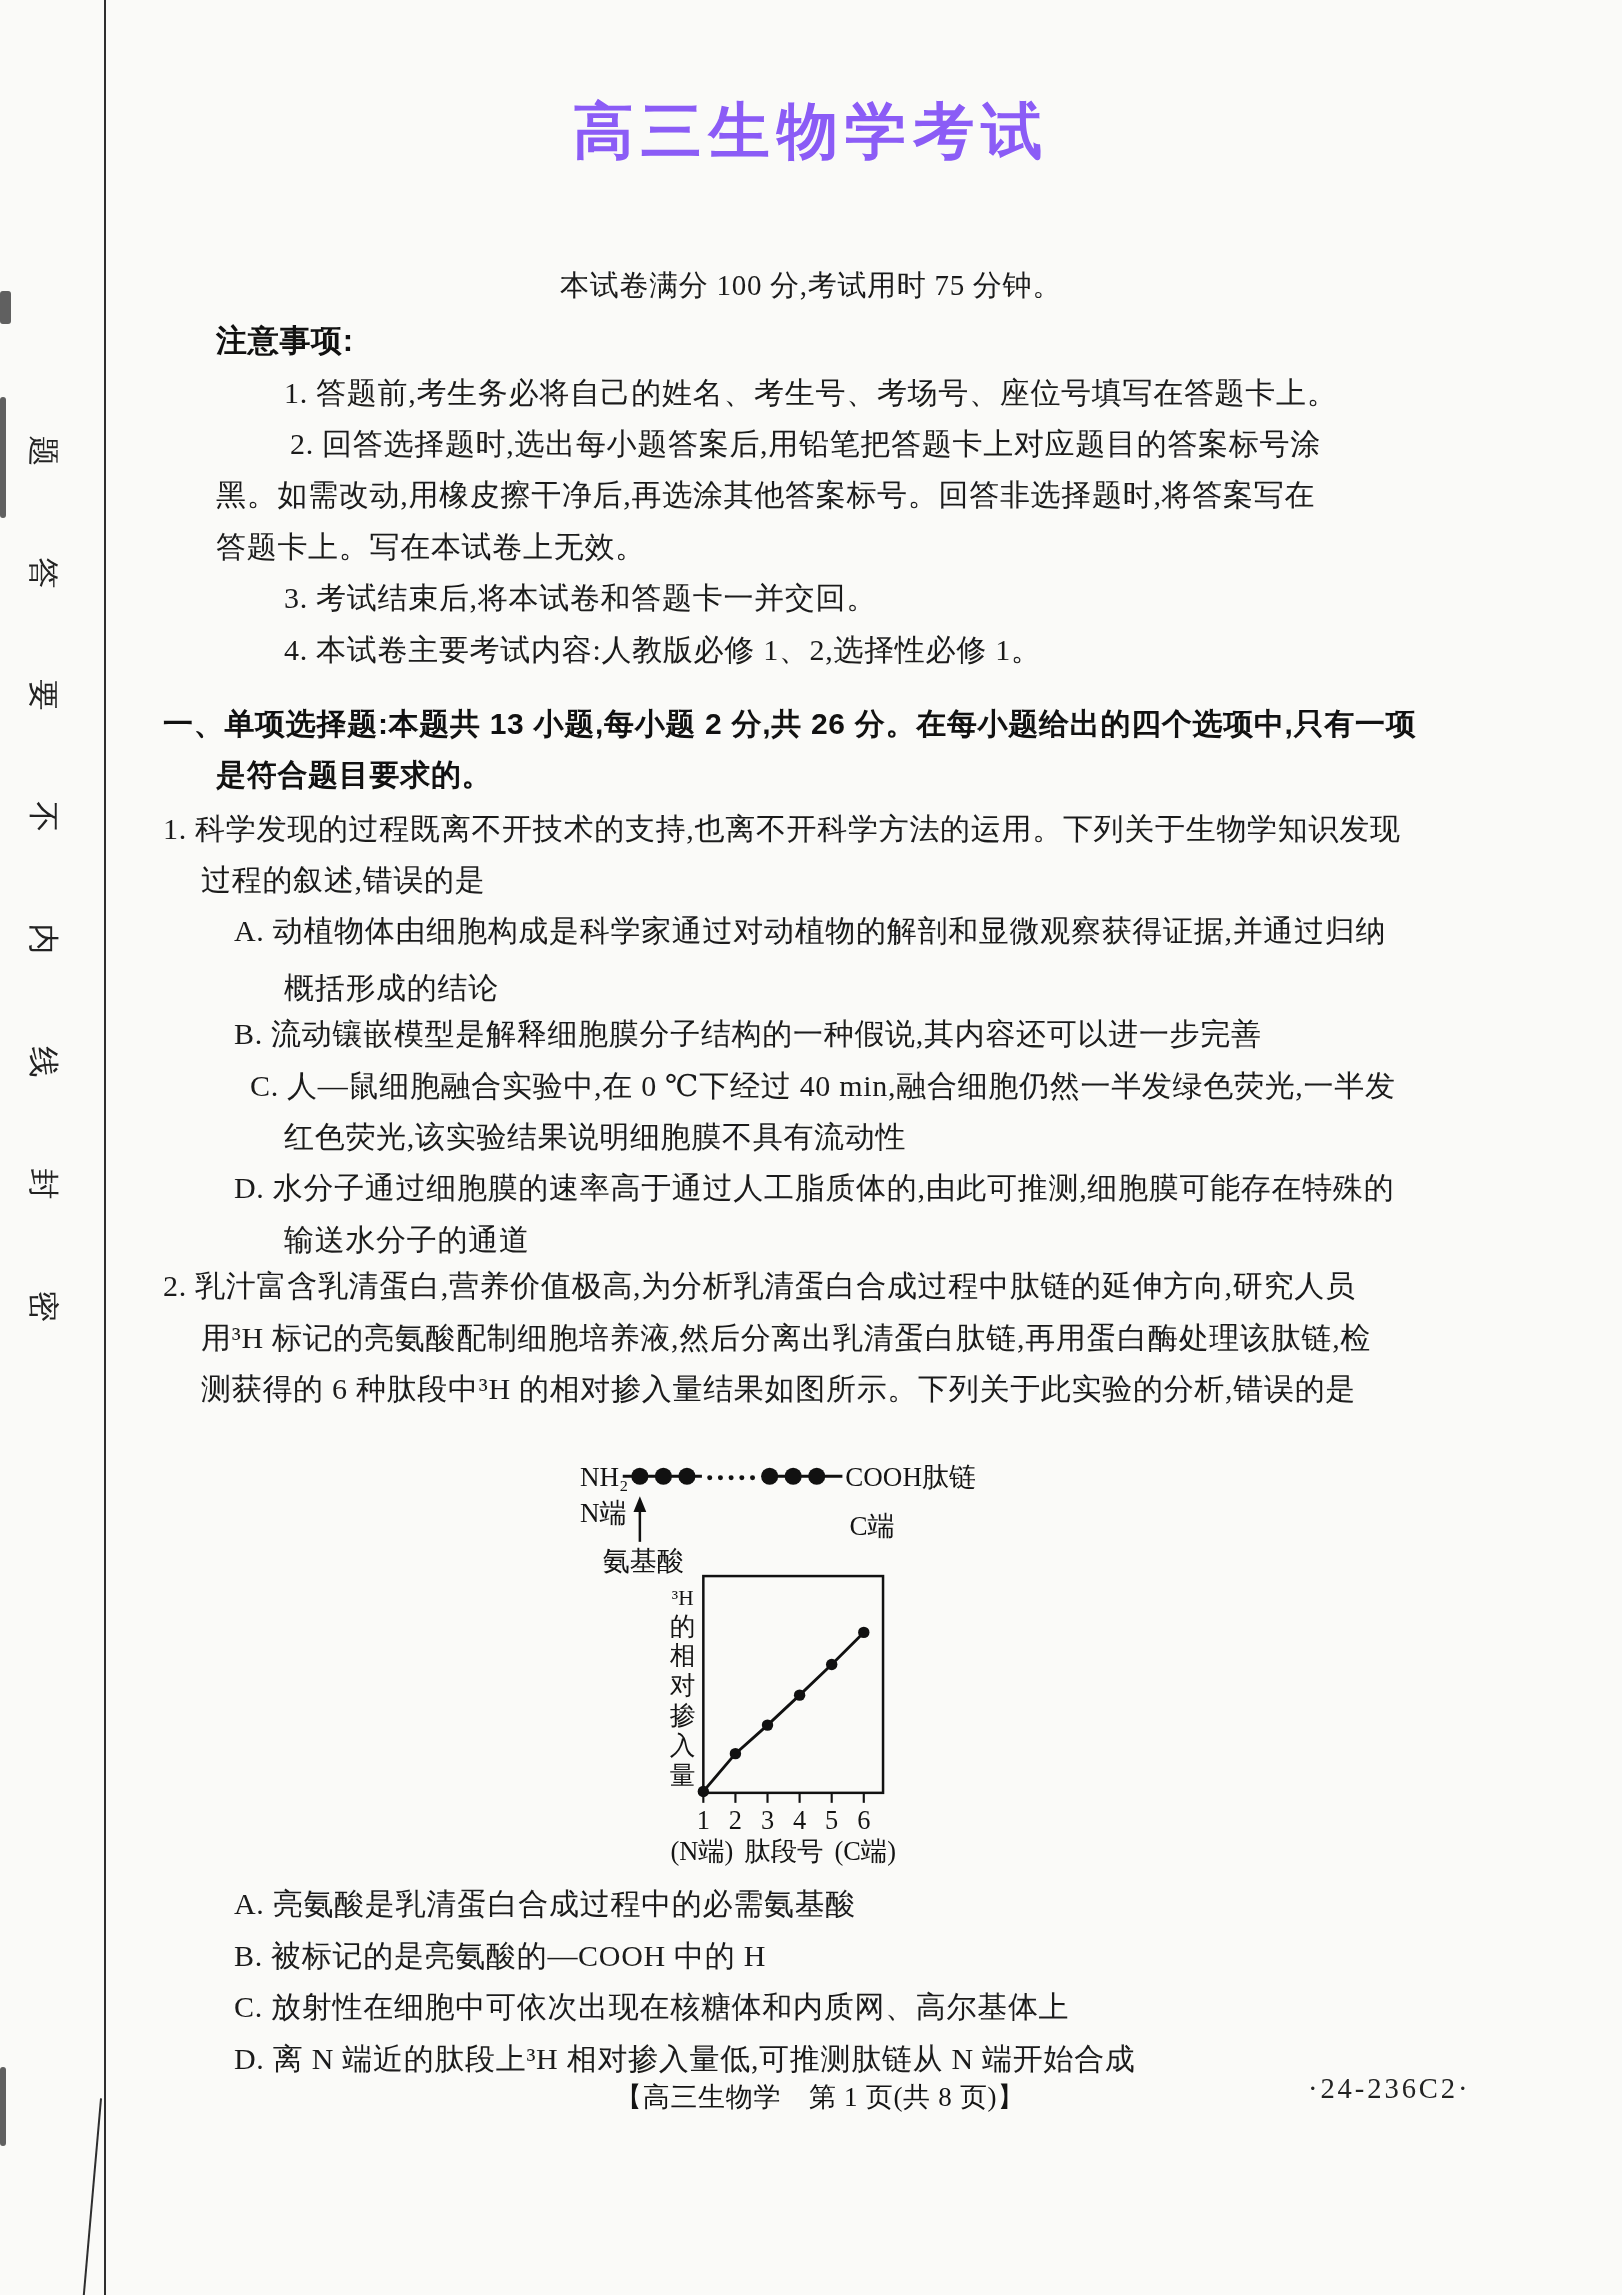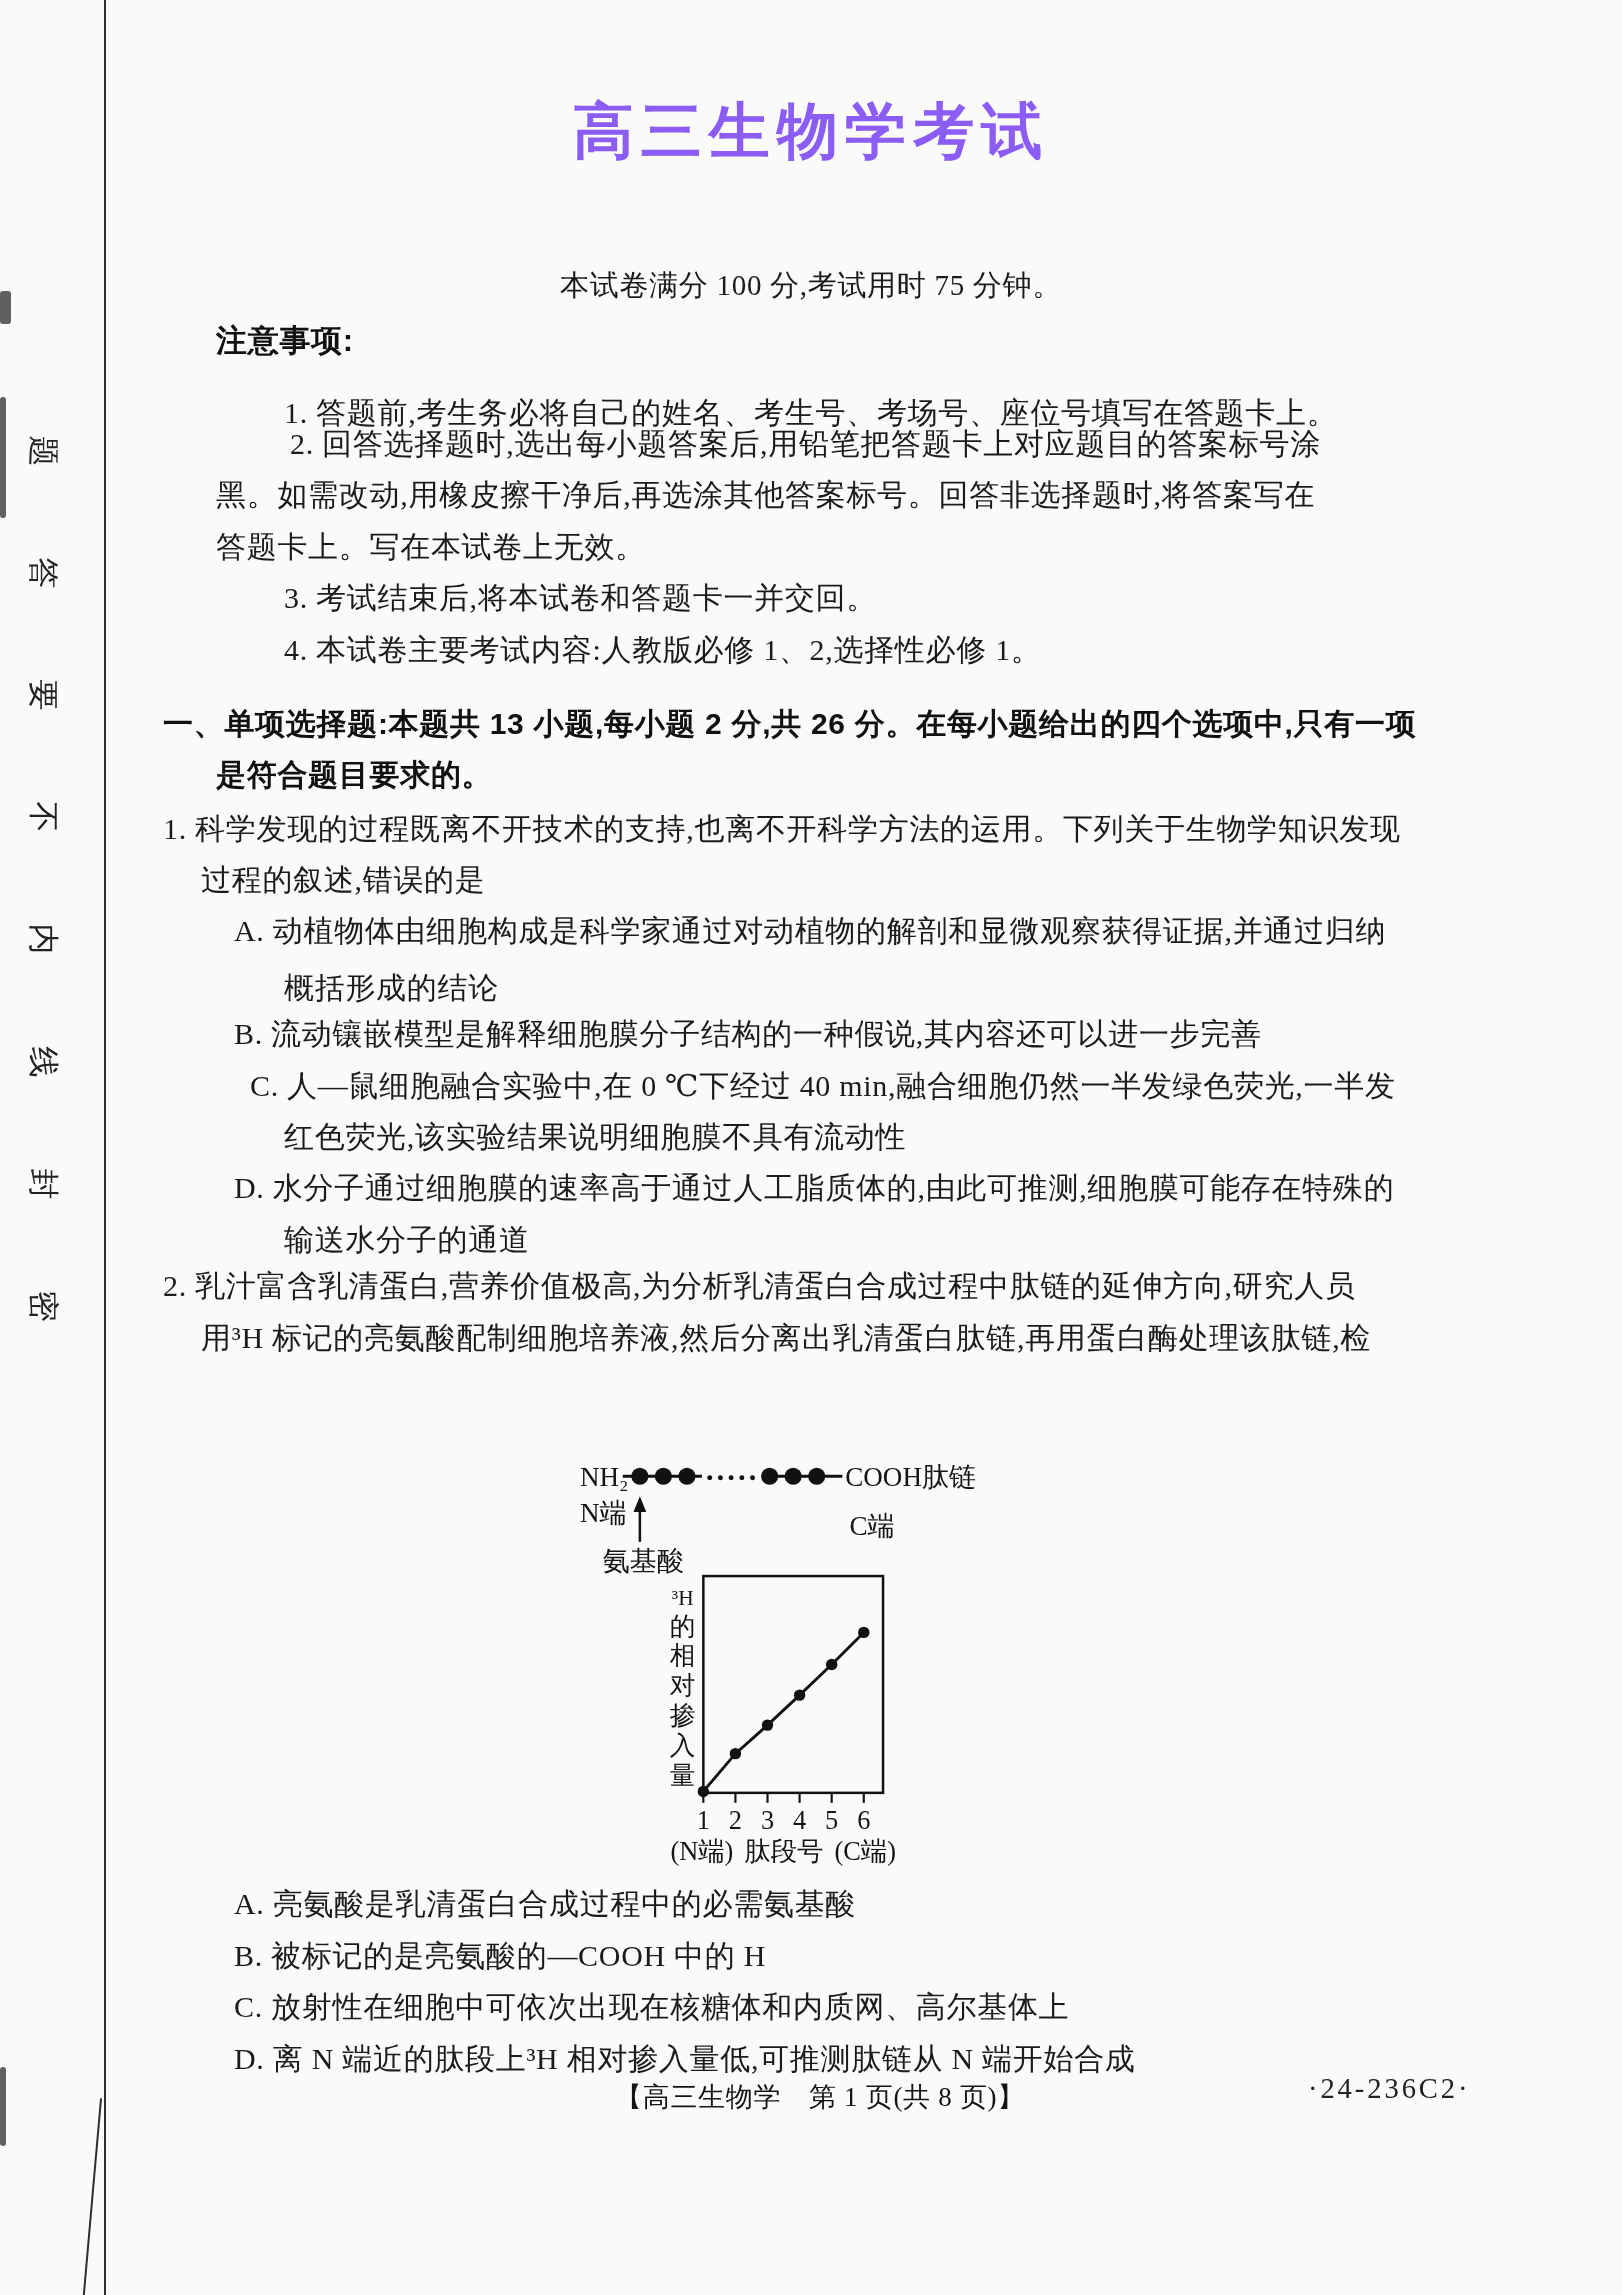--- a/index.html
+++ b/index.html
@@ -107,21 +107,21 @@
   <div class="seal-char" style="top:794px;">不</div>
   <div class="seal-char" style="top:916px;">内</div>
   <div class="seal-char" style="top:1039px;">线</div>
   <div class="seal-char" style="top:1161px;">封</div>
   <div class="seal-char" style="top:1283px;">密</div>
 
   <div class="title">高三生物学考试</div>
   <div class="subtitle">本试卷满分 100 分,考试用时 75 分钟。</div>
 
   <div class="line bold-sans" style="left:216px;top:320px;font-size:31px;">注意事项:</div>
-  <div class="line" style="left:284px;top:373px;margin-top:20px;">1. 答题前,考生务必将自己的姓名、考生号、考场号、座位号填写在答题卡上。</div>
+  <div class="line" style="left:284px;top:373px;">1. 答题前,考生务必将自己的姓名、考生号、考场号、座位号填写在答题卡上。</div>
   <div class="line" style="left:290px;top:424px;text-align:center;">2. 回答选择题时,选出每小题答案后,用铅笔把答题卡上对应题目的答案标号涂</div>
   <div class="line" style="left:216px;top:475px;">黑。如需改动,用橡皮擦干净后,再选涂其他答案标号。回答非选择题时,将答案写在</div>
   <div class="line" style="left:216px;top:527px;">答题卡上。写在本试卷上无效。</div>
   <div class="line" style="left:284px;top:578px;">3. 考试结束后,将本试卷和答题卡一并交回。</div>
   <div class="line" style="left:284px;top:630px;">4. 本试卷主要考试内容:人教版必修 1、2,选择性必修 1。</div>
 
   <div class="line bold-sans" style="left:163px;top:704px;">一、单项选择题:本题共 13 小题,每小题 2 分,共 26 分。在每小题给出的四个选项中,只有一项</div>
   <div class="line bold-sans" style="left:216px;top:755px;">是符合题目要求的。</div>
 
   <div class="line" style="left:163px;top:809px;">1. 科学发现的过程既离不开技术的支持,也离不开科学方法的运用。下列关于生物学知识发现</div>
@@ -129,20 +129,21 @@
   <div class="line" style="left:234px;top:911px;">A. 动植物体由细胞构成是科学家通过对动植物的解剖和显微观察获得证据,并通过归纳</div>
   <div class="line" style="left:284px;top:968px;">概括形成的结论</div>
   <div class="line" style="left:234px;top:1014px;">B. 流动镶嵌模型是解释细胞膜分子结构的一种假说,其内容还可以进一步完善</div>
   <div class="line" style="left:234px;top:1066px;margin-left:16px;">C. 人—鼠细胞融合实验中,在 0 ℃下经过 40 min,融合细胞仍然一半发绿色荧光,一半发</div>
   <div class="line" style="left:284px;top:1117px;">红色荧光,该实验结果说明细胞膜不具有流动性</div>
   <div class="line" style="left:234px;top:1168px;">D. 水分子通过细胞膜的速率高于通过人工脂质体的,由此可推测,细胞膜可能存在特殊的</div>
   <div class="line" style="left:284px;top:1220px;">输送水分子的通道</div>
 
   <div class="line" style="left:163px;top:1266px;">2. 乳汁富含乳清蛋白,营养价值极高,为分析乳清蛋白合成过程中肽链的延伸方向,研究人员</div>
   <div class="line" style="left:201px;top:1318px;">用³H 标记的亮氨酸配制细胞培养液,然后分离出乳清蛋白肽链,再用蛋白酶处理该肽链,检</div>
+  <div class="line" style="left:201px;top:1369px;">测获得的 6 种肽段中³H 的相对掺入量结果如图所示。下列关于此实验的分析,错误的是</div>
 
   <svg class="figure-svg" width="528" height="435" viewBox="0 0 740 610">
 
     <g>
       <text x="32" y="62" font-size="38">NH₂</text>
       <text x="32" y="112" font-size="38">N端</text>
       <line x1="92" y1="48" x2="203" y2="48" stroke="#111" stroke-width="4"></line>
       <circle cx="116" cy="48" r="12" fill="#111"></circle>
       <circle cx="149" cy="48" r="12" fill="#111"></circle>
       <circle cx="182" cy="48" r="12" fill="#111"></circle>

